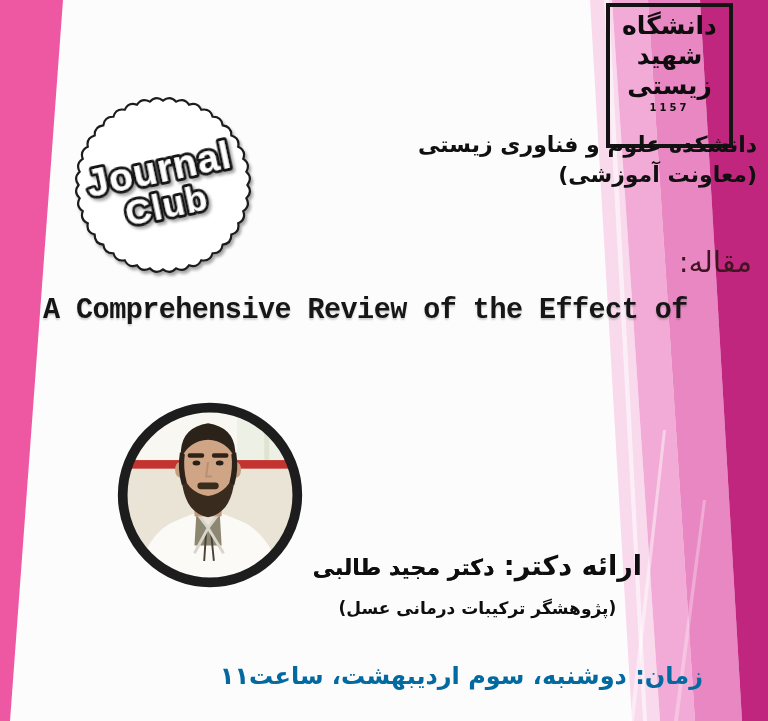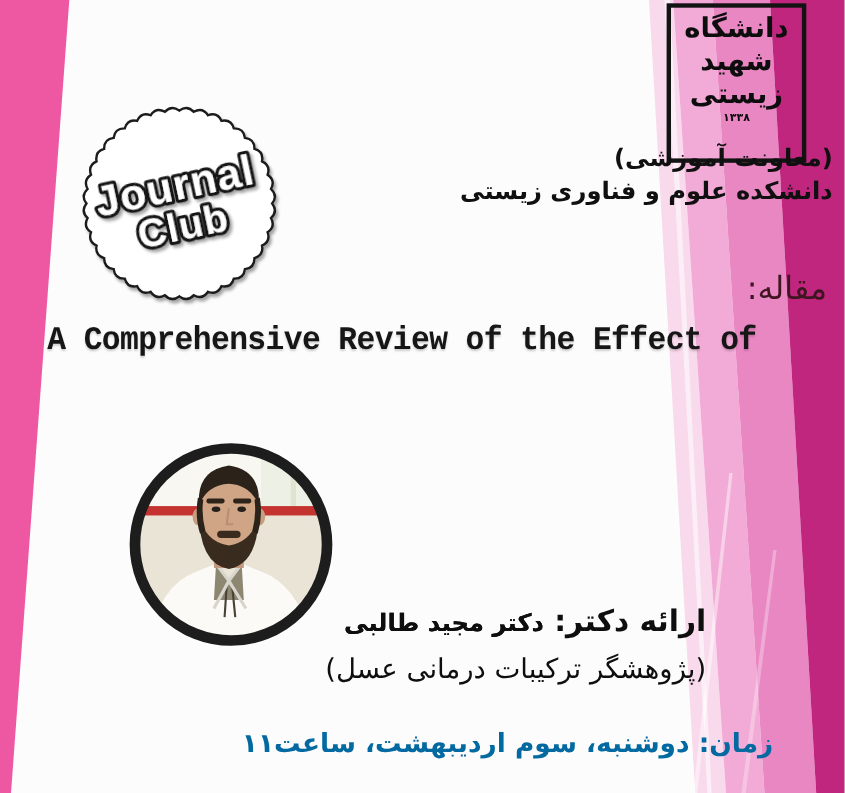--- a/index.html
+++ b/index.html
@@ -33,21 +33,21 @@
                 transform:scaleX(0.95);transform-origin:left center;}
 
   
   .photo{left:113px;top:398px;width:194px;height:194px;}
   .photo svg{width:100%;height:100%;display:block;}
 
   
   .presenter{right:126px;top:548px;direction:rtl;color:#0e0e0e;}
   .presenter-line{font-weight:bold;font-size:27px;line-height:36px;white-space:nowrap;}
   .presenter-name{font-size:22px;text-shadow:0 0 0.6px #0e0e0e;}
-  .presenter-sub{font-size:25px;line-height:28px;margin-top:8px;text-align:center;white-space:nowrap;font-weight:normal;}
+  .presenter-sub{font-size:17px;line-height:28px;margin-top:8px;text-align:center;white-space:nowrap;font-weight:bold;}
 
   
   .schedule{right:65px;top:662px;direction:rtl;font-weight:bold;font-size:24px;color:#0369a1;white-space:nowrap;}
 </style>
 </head>
 <body>
 
 <div class="poster">
 
   <svg class="bg" viewBox="0 0 768 721" preserveAspectRatio="none">
@@ -58,26 +58,26 @@
     <polygon points="700,0 768,0 768,721 742,721" fill="#c1267e"></polygon>
     <polygon fill="#ffffff" opacity="0.55" points="604,0 609,0 647,721 643,721"></polygon>
     <polygon fill="#ffffff" opacity="0.45" points="663,430 666,430 634,721 630,721"></polygon>
     <polygon fill="#ffffff" opacity="0.3" points="703,500 706,500 678,721 674,721"></polygon>
   </svg>
 
   <div class="abs logo">
     <div class="logo-line">دانشگاه</div>
     <div class="logo-line">شهید</div>
     <div class="logo-line">زیستی</div>
-    <div class="logo-year">١٣٣٨</div>
+    <div class="logo-year">1157</div>
   </div>
 
   <div class="abs faculty">
+    <div>دانشکده علوم و فناوری زیستی</div>
     <div>(معاونت آموزشی)</div>
-    <div>دانشکده علوم و فناوری زیستی</div>
   </div>
 
   <div class="abs badge">
     <svg viewBox="0 0 200 200">
       <defs>
         <filter id="badgeShadow" x="-20%" y="-20%" width="140%" height="140%">
           <feDropShadow dx="2" dy="3" stdDeviation="1.6" flood-color="#000000" flood-opacity="0.35"></feDropShadow>
         </filter>
       </defs>
       <path id="badge-rim" fill="#ffffff" stroke="#1a1a1a" stroke-width="2.2" filter="url(#badgeShadow)" d="M187 100 Q192.7 107.3 185.9 113.6 Q190.4 121.7 182.7 126.9 Q185.9 135.6 177.5 139.5 Q179.3 148.6 170.4 151.1 Q170.7 160.4 161.5 161.5 Q160.4 170.7 151.1 170.4 Q148.6 179.3 139.5 177.5 Q135.6 185.9 126.9 182.7 Q121.7 190.4 113.6 185.9 Q107.3 192.7 100.0 187.0 Q92.7 192.7 86.4 185.9 Q78.3 190.4 73.1 182.7 Q64.4 185.9 60.5 177.5 Q51.4 179.3 48.9 170.4 Q39.6 170.7 38.5 161.5 Q29.3 160.4 29.6 151.1 Q20.7 148.6 22.5 139.5 Q14.1 135.6 17.3 126.9 Q9.6 121.7 14.1 113.6 Q7.3 107.3 13.0 100.0 Q7.3 92.7 14.1 86.4 Q9.6 78.3 17.3 73.1 Q14.1 64.4 22.5 60.5 Q20.7 51.4 29.6 48.9 Q29.3 39.6 38.5 38.5 Q39.6 29.3 48.9 29.6 Q51.4 20.7 60.5 22.5 Q64.4 14.1 73.1 17.3 Q78.3 9.6 86.4 14.1 Q92.7 7.3 100.0 13.0 Q107.3 7.3 113.6 14.1 Q121.7 9.6 126.9 17.3 Q135.6 14.1 139.5 22.5 Q148.6 20.7 151.1 29.6 Q160.4 29.3 161.5 38.5 Q170.7 39.6 170.4 48.9 Q179.3 51.4 177.5 60.5 Q185.9 64.4 182.7 73.1 Q190.4 78.3 185.9 86.4 Q192.7 92.7 187.0 100.0 Z"></path>

